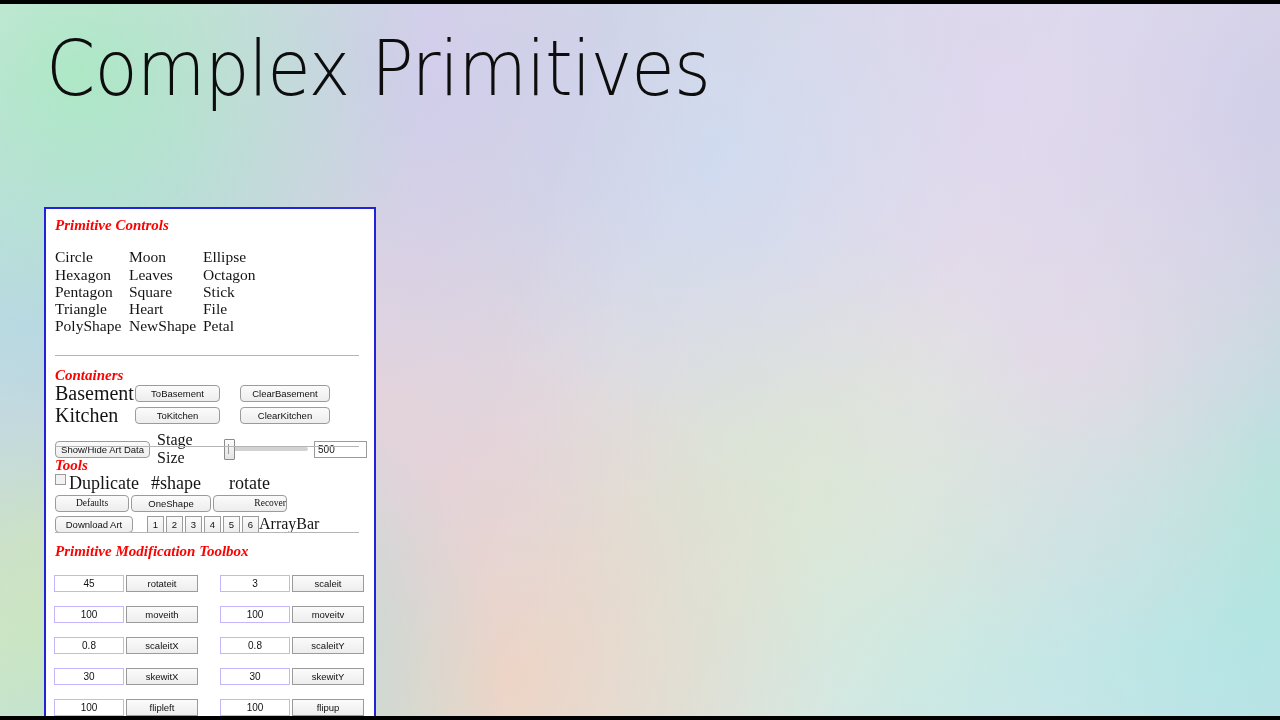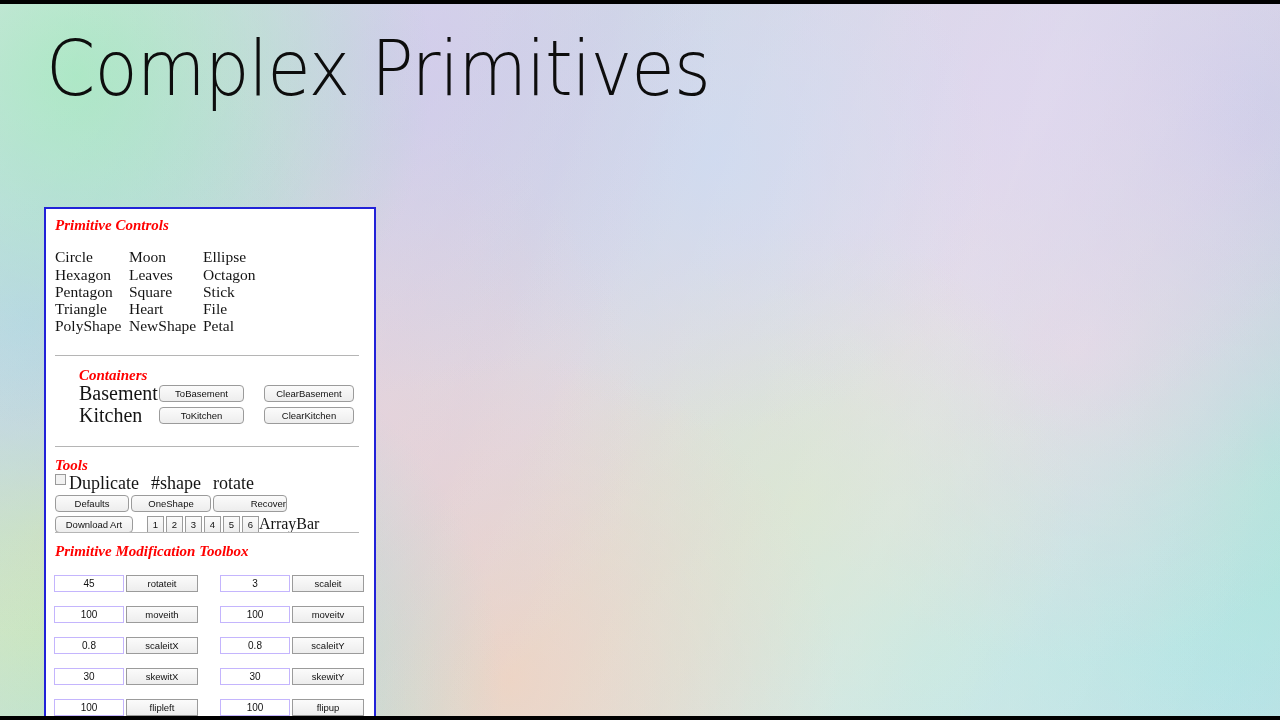--- a/index.html
+++ b/index.html
@@ -57,21 +57,21 @@
     font-size:15px;
   }
   .shape-grid{
     position:absolute;left:9px;top:8px;width:300px;
     display:grid;grid-template-columns:74px 74px 80px;
     font-size:15.5px;line-height:17.3px;color:#141414;
   }
   .shape-grid .hd{grid-column:1 / span 3;margin-bottom:14px;}
   .hr{position:absolute;height:0;border-top:1px solid #b5b5b5;}
 
-  .containers{position:absolute;left:9px;top:158px;width:312px;font-size:15.5px;color:#141414;margin-left:24px;}
+  .containers{position:absolute;left:9px;top:158px;width:312px;font-size:15.5px;color:#141414;}
   .row{display:flex;align-items:center;}
   .cn-label{width:80px;font-size:20px;line-height:19px;}
   .btn{
     font-family:"Liberation Sans","DejaVu Sans",sans-serif;
     font-size:9.5px;color:#111;
     background:linear-gradient(#fbfbfb,#ededed);
     border:1px solid #9b9b9b;border-radius:4px;
     padding:2px 0;text-align:center;box-sizing:border-box;
     cursor:default;white-space:nowrap;
   }
@@ -95,21 +95,21 @@
     padding-left:3px;box-sizing:border-box;line-height:15px;color:#111;
   }
 
   .tools{position:absolute;left:9px;top:248px;width:312px;color:#141414;}
   .tools-line{display:flex;align-items:flex-start;font-size:18px;line-height:18px;margin-bottom:3px;}
   .chk{
     width:9px;height:9px;border:1px solid #9a9a9a;background:#f2f2f2;
     display:inline-block;margin-right:3px;
   }
   .tools-btn-row{display:flex;margin-bottom:3px;}
-  .btn.t1{width:74px;}
+  .btn.t1{width:74px;font-family:Liberation Serif, serif;}
   .btn.t2{width:80px;}
   .btn.da{width:78px;}
   .num-btn{
     width:17px;padding:2px 0;margin-left:2px;
     font-family:"Liberation Sans",sans-serif;font-size:9.5px;
     background:linear-gradient(#fbfbfb,#ededed);border:1px solid #9b9b9b;
     text-align:center;box-sizing:border-box;color:#111;
   }
   .arraybar{font-family:"Liberation Serif",serif;font-size:16px;}
 
@@ -164,31 +164,39 @@
       <div class="row">
         <span class="cn-label">Basement</span>
         <span class="btn b1">ToBasement</span>
         <span class="btn b2">ClearBasement</span>
       </div>
       <div class="row" style="margin-top:3px;">
         <span class="cn-label">Kitchen</span>
         <span class="btn b1">ToKitchen</span>
         <span class="btn b2">ClearKitchen</span>
       </div>
+      <div class="stage-row">
+        <span class="btn sh">Show/Hide Art Data</span>
+        <span class="stage-lbl">Stage Size</span>
+        <span class="slider">
+            <span class="knob"></span>
+          </span>
+        <span class="numbox">500</span>
+      </div>
     </div>
 
     <div class="hr" style="left:9px;top:237px;width:304px;"></div>
 
     <div class="tools">
       <div class="sec-head">Tools</div>
       <div class="tools-line">
         <span class="chk"></span>
         <span>Duplicate</span>
         <span style="margin-left:12px">#shape</span>
-        <span style="margin-left:12px">rotate</span>
+        <span style="margin-left:28px">rotate</span>
       </div>
       <div class="tools-btn-row">
         <span class="btn t1">Defaults</span>
         <span class="btn t2" style="margin-left:2px;">OneShape</span>
         <span class="btn t1" style="margin-left:2px;text-align:right;">Recover</span>
       </div>
       <div class="tools-btn-row" style="align-items:center;">
         <span class="btn da">Download Art</span>
         <span style="width:12px"></span>
         <span class="num-btn">1</span>

